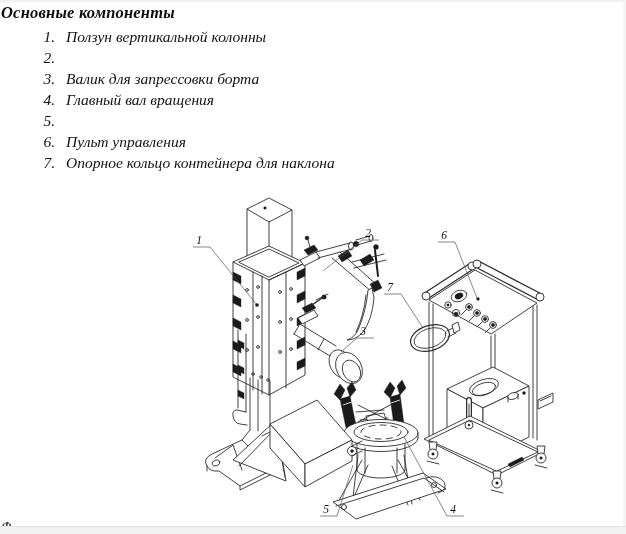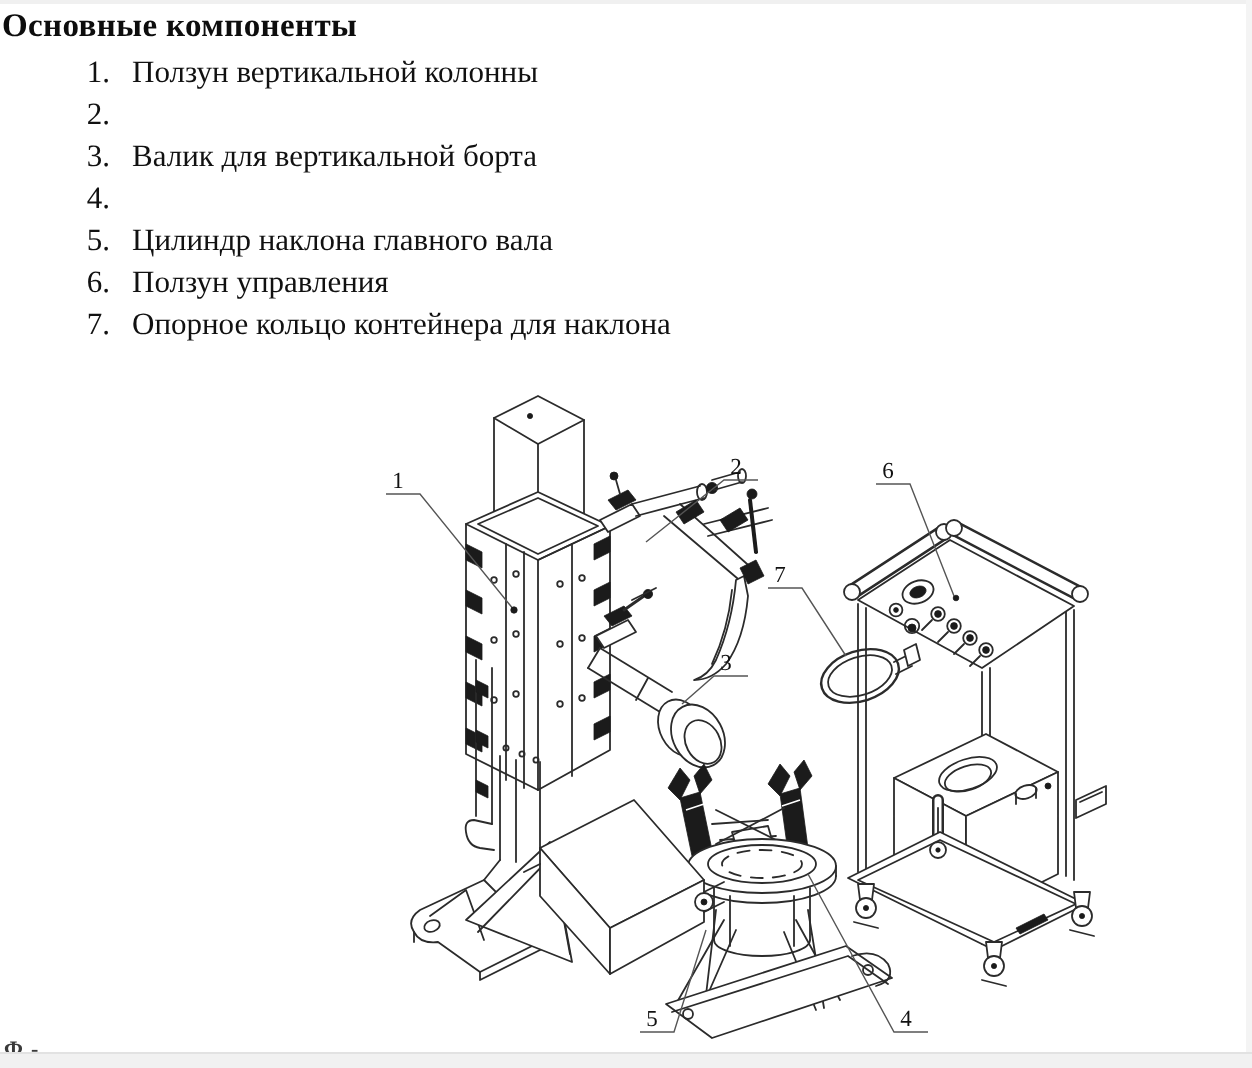--- a/index.html
+++ b/index.html
@@ -1,18 +1,18 @@
 <!DOCTYPE html>
 <html><head>
 <meta charset="utf-8">
 <style>
   html,body{margin:0;padding:0;}
   body{width:626px;height:534px;overflow:hidden;background:#ffffff;position:relative;
        font-family:"Liberation Serif", serif;}
-  .page{position:absolute;inset:0;background:#ffffff;}
+  .page{position:absolute;inset:0;background:#ffffff;font-style:italic;}
   .top-strip{position:absolute;left:0;top:0;width:626px;height:2px;background:#f0f0f0;}
   .right-strip{position:absolute;right:0;top:0;width:3px;height:534px;background:#f4f4f4;}
   .heading{position:absolute;left:1px;top:3px;font-size:16.5px;font-weight:bold;color:#0d0d0d;
            letter-spacing:.2px;white-space:nowrap;}
   .list{position:absolute;left:0;top:26px;width:420px;}
   .row{display:flex;height:21px;line-height:21px;font-size:15.5px;color:#111;}
   .row .num{width:18px;margin-left:37px;text-align:right;flex:0 0 auto;}
   .row .lbl{margin-left:11px;white-space:nowrap;}
   svg{position:absolute;left:0;top:0;}
   svg *{vector-effect:non-scaling-stroke;}
@@ -38,32 +38,32 @@
   <div class="list">
     <div class="row">
       <span class="num">1.</span>
       <span class="lbl">Ползун вертикальной колонны</span>
     </div>
     <div class="row">
       <span class="num">2.</span>
     </div>
     <div class="row">
       <span class="num">3.</span>
-      <span class="lbl">Валик для вертикальной борта</span>
+      <span class="lbl">Валик для запрессовки борта</span>
     </div>
     <div class="row">
       <span class="num">4.</span>
+      <span class="lbl">Главный вал вращения</span>
     </div>
     <div class="row">
       <span class="num">5.</span>
-      <span class="lbl">Цилиндр наклона главного вала</span>
     </div>
     <div class="row">
       <span class="num">6.</span>
-      <span class="lbl">Ползун управления</span>
+      <span class="lbl">Пульт управления</span>
     </div>
     <div class="row">
       <span class="num">7.</span>
       <span class="lbl">Опорное кольцо контейнера для наклона</span>
     </div>
   </div>
 
   <svg width="626" height="534" viewBox="0 0 626 534">
 
     <g>

